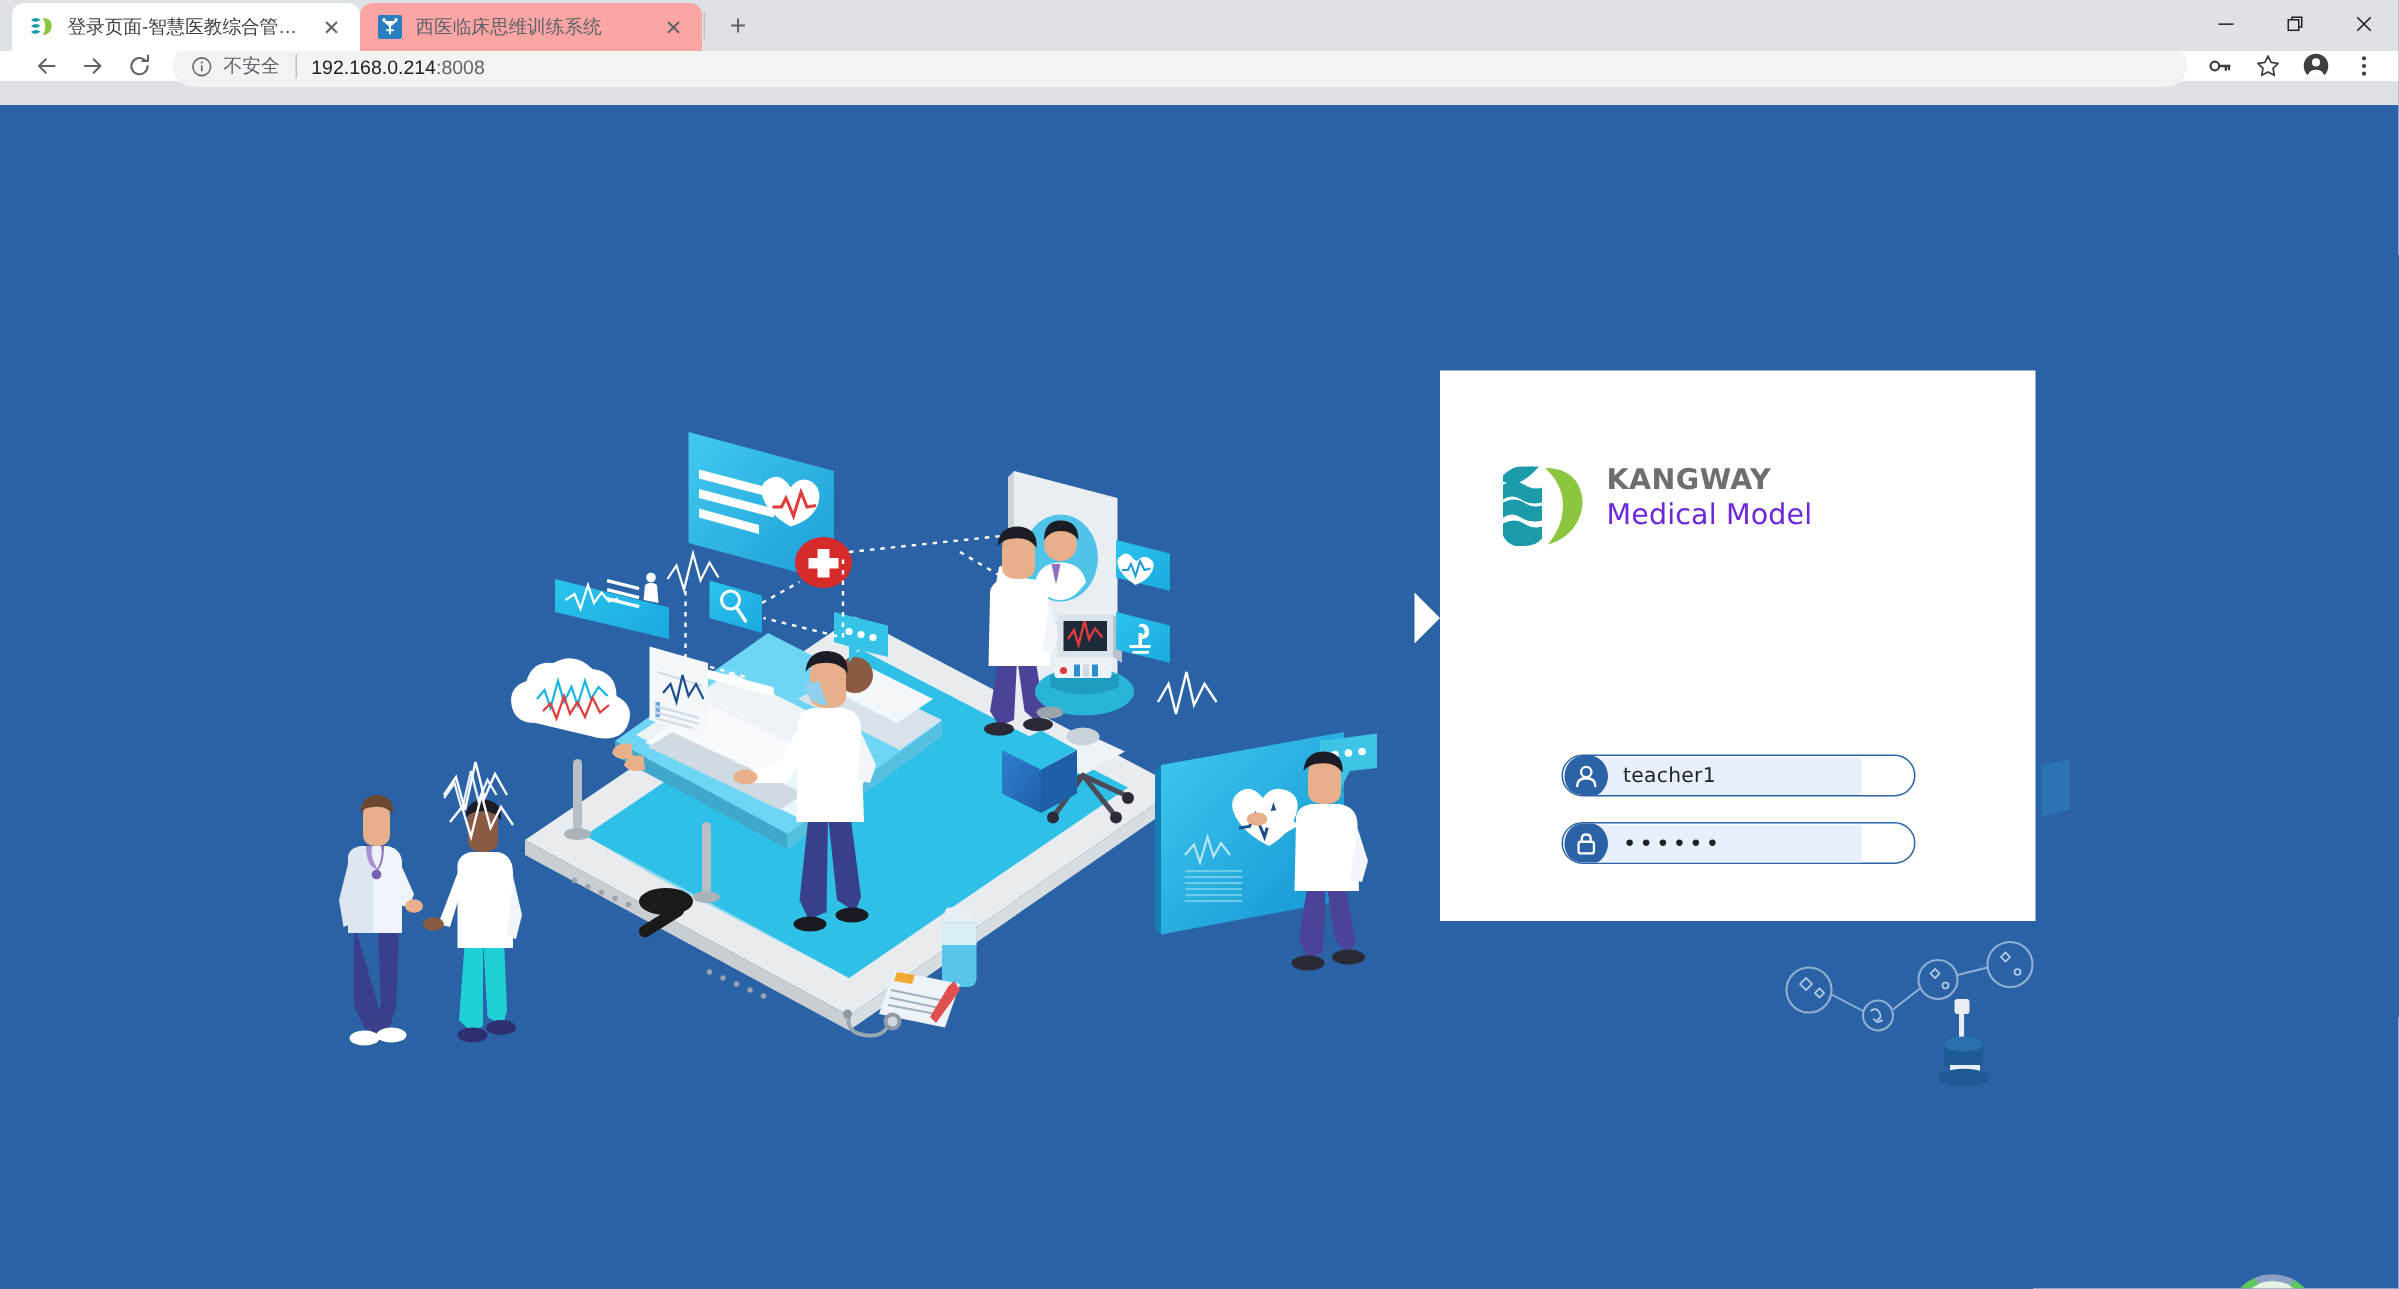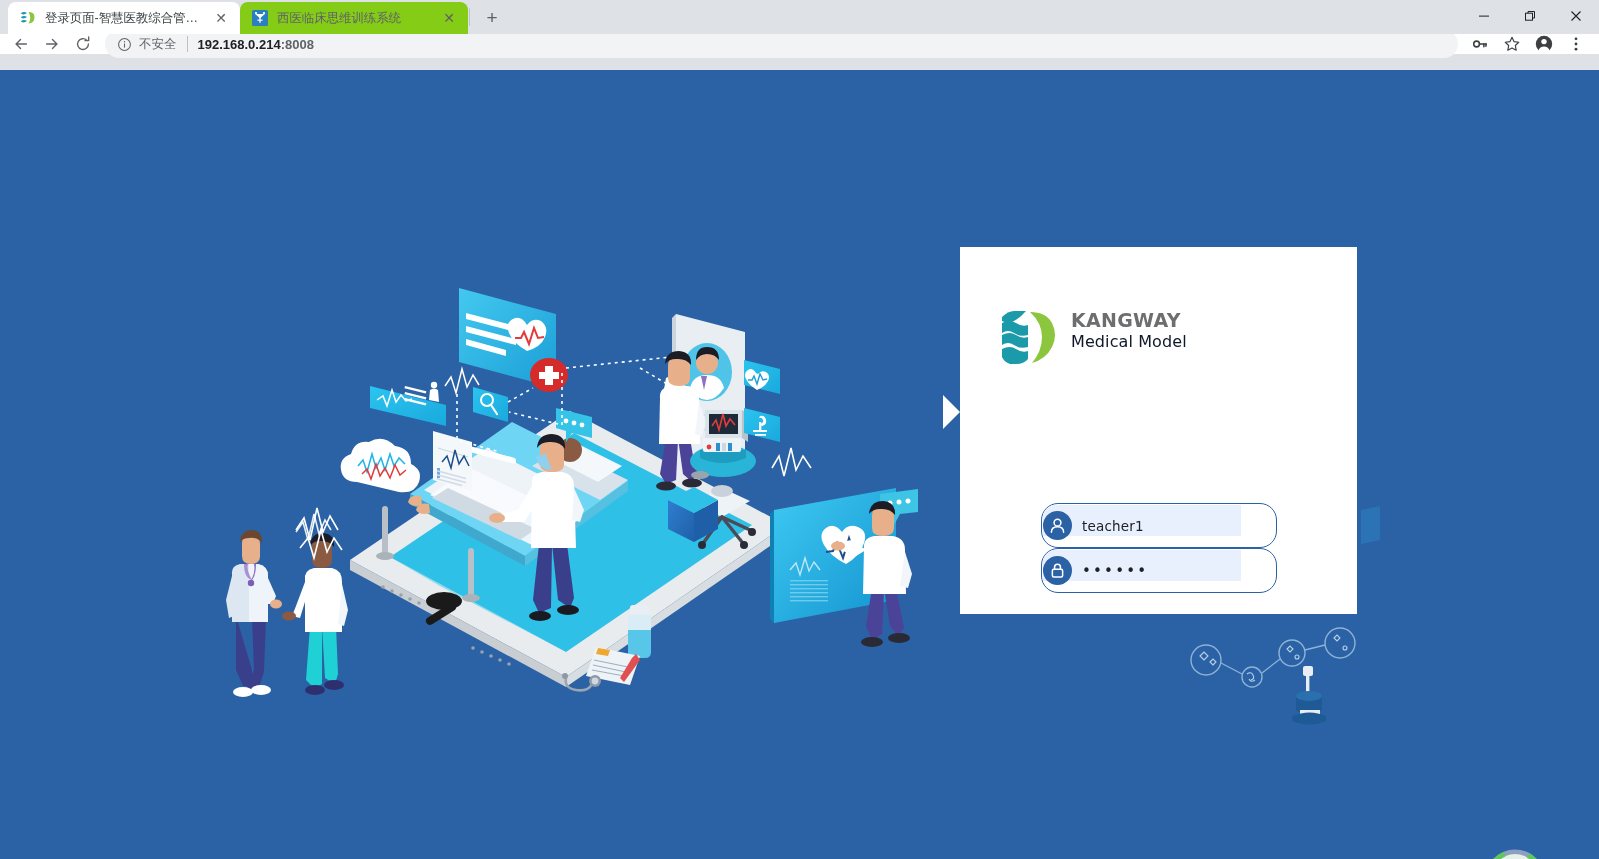--- a/index.html
+++ b/index.html
@@ -19,21 +19,21 @@
     display: flex; align-items: flex-end;
     padding-left: 8px; position: relative;
   }
   .tab {
     height: 32px; display: flex; align-items: center;
     padding: 0 10px 0 12px; gap: 9px;
     border-radius: 8px 8px 0 0; min-width: 180px; max-width: 250px;
     position: relative; cursor: default;
   }
   .tab.active { background: #ffffff; width: 232px; }
-  .tab.inactive { background: #84cc16; width: 228px; }
+  .tab.inactive { background: #fca5a5; width: 228px; }
   .tab-favicon {
     width: 16px; height: 16px; flex: 0 0 16px;
     display: flex; align-items: center; justify-content: center;
   }
   .tab-title {
     font-size: 12.5px; color: #3c4043; white-space: nowrap;
     overflow: hidden; text-overflow: ellipsis; flex: 1;
     letter-spacing: -0.1px;
   }
   .tab.inactive .tab-title { color: #5f6368; }
@@ -58,41 +58,41 @@
   }
   .wc {
     width: 46px; height: 32px; display: flex;
     align-items: center; justify-content: center;
     color: #202124; cursor: pointer;
   }
 
   .toolbar {
     height: 20px; background: #ffffff;
     display: flex; align-items: center; gap: 1px;
-    padding: 0 8px 0 6px;
+    padding: 0 8px 0 16px;
   }
   .navbtn {
     width: 30px; height: 30px; border-radius: 50%;
     display: flex; align-items: center; justify-content: center;
     color: #5f6368; cursor: pointer; flex: 0 0 30px;
   }
   .omnibox {
     flex: 1; height: 28px; background: #f1f3f4; border-radius: 14px;
     display: flex; align-items: center; gap: 0px;
     padding: 0 12px 0 10px; margin: 0 6px 0 6px; cursor: text;
   }
   .omni-info {
     width: 18px; height: 18px; flex: 0 0 18px; margin-right: 6px;
     display: flex; align-items: center; justify-content: center;
   }
   .omni-warn { font-size: 12.5px; color: #5f6368; white-space: nowrap; }
   .omni-divider {
     width: 1px; height: 16px; background: #bdc1c6; margin: 0 10px;
   }
-  .omni-url { font-size: 13px; color: #202124; white-space: nowrap; font-weight: bold; }
+  .omni-url { font-size: 13px; color: #202124; white-space: nowrap; }
   .omni-url .port { color: #5f6368; }
   .toolbar-right { display: flex; align-items: center; gap: 2px; }
 
   
   .page {
     position: absolute; top: 70px; left: 0;
     width: 1599px; height: 789px;
     background: #2a62a5; overflow: hidden;
   }
 
@@ -115,31 +115,31 @@
     display: flex; align-items: flex-start; gap: 14px;
   }
   .logo-mark { width: 57px; height: 57px; flex: 0 0 57px; }
   .logo-text { padding-top: 2px; }
   .brand-en {
     font-size: 19px; font-weight: bold; color: #6d6e70;
     letter-spacing: 0.3px; line-height: 1.05;
     font-family: "DejaVu Sans", sans-serif;
   }
   .brand-sub {
-    font-size: 16px; color: #0f172a; text-align: center;
+    font-size: 19px; color: #6d28d9; text-align: center;
     letter-spacing: 0.1px; line-height: 1.35;
     font-family: "DejaVu Sans", sans-serif;
   }
   .brand-cn {
     font-size: 23px; font-weight: bold; color: #5f6062;
     letter-spacing: 1.2px; line-height: 1.35; margin-top: 1px;
   }
 
   .field {
-    position: absolute; left: 81px; width: 236px; height: 45px;
+    position: absolute; left: 81px; width: 236px; height: 28px;
     border: 1px solid #2a62a5; border-radius: 17px;
     background: #ffffff; display: flex; align-items: center;
     overflow: hidden;
   }
   .field-user { top: 256px; }
   .field-pass { top: 301px; }
   .field-icon {
     width: 29px; height: 29px; flex: 0 0 29px; margin-left: 1px;
     border-radius: 50%; background: #2a62a5;
     display: flex; align-items: center; justify-content: center;

